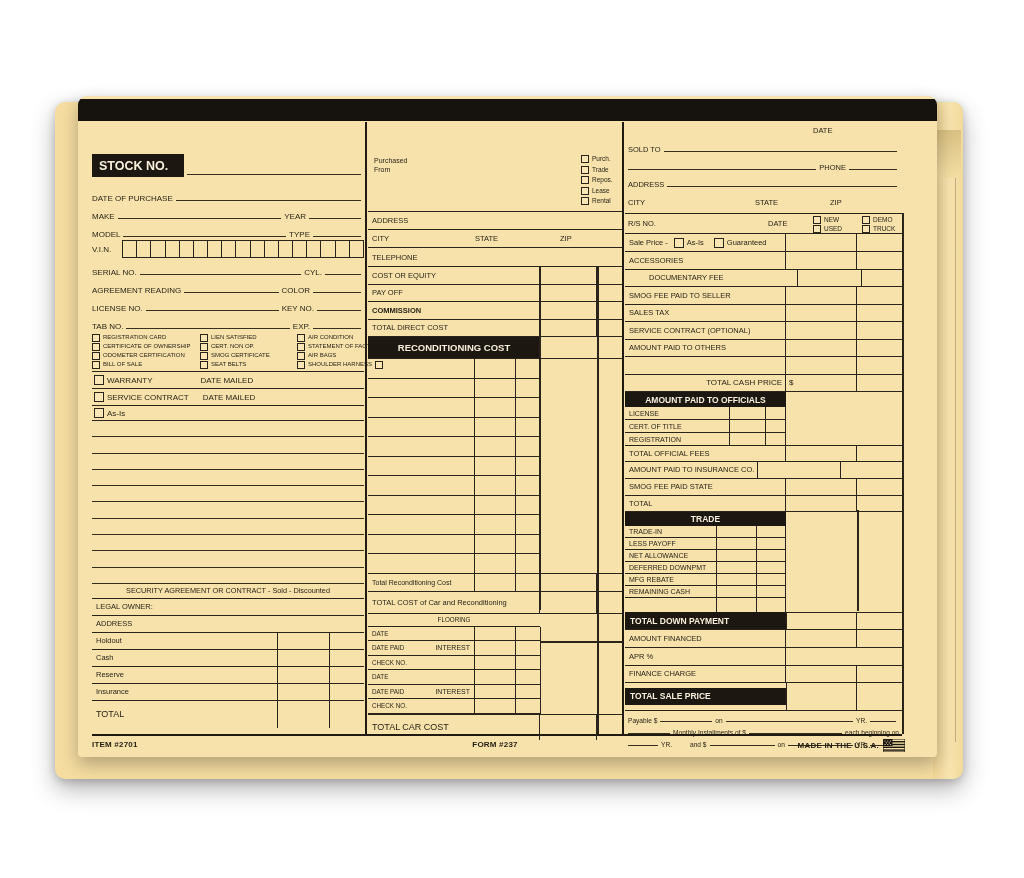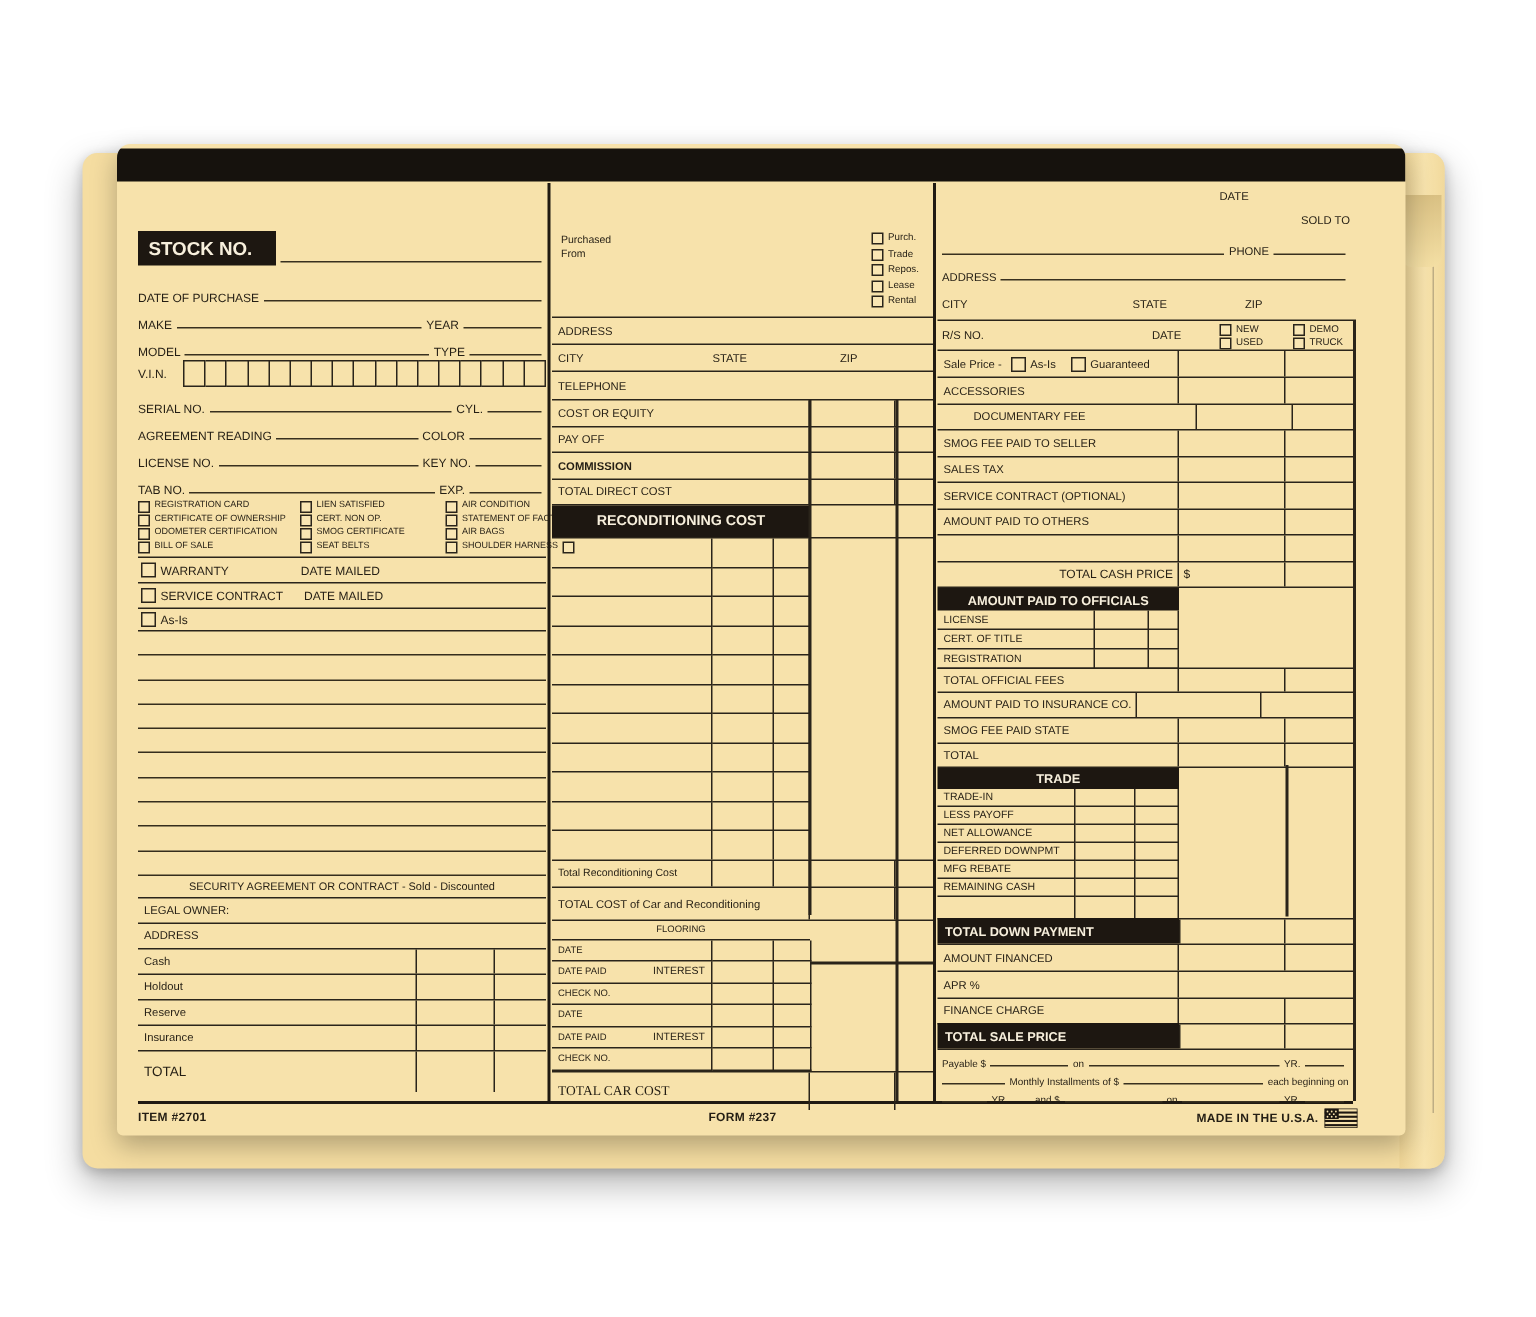--- a/index.html
+++ b/index.html
@@ -215,28 +215,28 @@
       <div class="rc bb" style="height:15px;justify-content:center;font-size:7.3px;">SECURITY AGREEMENT OR CONTRACT - Sold - Discounted</div>
       <div class="rc bb lab" style="height:17px;">
           <span>LEGAL OWNER:</span>
         </div>
       <div class="rc bb lab" style="height:17px;">
           <span>ADDRESS</span>
         </div>
 
       <div class="rc bb" style="height:17px;">
           <div class="cell br lab" style="width:186px;">
-            <span>Cash</span>
+            <span>Holdout</span>
           </div>
           <div class="cell br" style="width:52px;"></div>
           <div class="cell" style="width:34px;"></div>
         </div>
       <div class="rc bb" style="height:17px;">
           <div class="cell br lab" style="width:186px;">
-            <span>Holdout</span>
+            <span>Cash</span>
           </div>
           <div class="cell br" style="width:52px;"></div>
           <div class="cell" style="width:34px;"></div>
         </div>
       <div class="rc bb" style="height:17px;">
           <div class="cell br lab" style="width:186px;">
             <span>Reserve</span>
           </div>
           <div class="cell br" style="width:52px;"></div>
           <div class="cell" style="width:34px;"></div>
@@ -443,37 +443,37 @@
           <div class="cell br" style="width:25px;border-bottom:1.5px solid #2a241a;"></div>
         </div>
       <div class="rc" style="height:14.5px;width:173.5px;">
           <div class="cell br" style="width:107px;font-size:6.3px;padding-left:4px;border-bottom:1.5px solid #2a241a;">
             <span>CHECK NO.</span>
           </div>
           <div class="cell br" style="width:41px;border-bottom:1.5px solid #2a241a;"></div>
           <div class="cell br" style="width:25px;border-bottom:1.5px solid #2a241a;"></div>
         </div>
 
-      <div class="rc bt" style="height:26px;font-family:Liberation Serif, serif;">
+      <div class="rc bt" style="height:26px;">
           <div class="cell br" style="width:172px;font-size:9px;padding-left:4px;">
             <span>TOTAL CAR COST</span>
           </div>
           <div class="cell br" style="width:57px;"></div>
           <div class="cell" style="width:24px;"></div>
         </div>
 
       <div class="abs" style="left:171px;top:144px;width:1.5px;height:344px;background:#2a241a;"></div>
       <div class="abs" style="left:229px;top:144px;width:1.5px;height:468px;background:#2a241a;"></div>
       <div class="abs" style="left:172px;top:519px;width:82px;height:1.5px;background:#2a241a;"></div>
     </div>
 
     <div class="col" style="left:547px;width:277px;">
       <div class="bb" style="height:91px;position:relative;font-size:7.5px;">
         <div class="abs" style="left:188px;top:4px;">DATE</div>
-        <div class="r" style="position:absolute;left:3px;right:2px;top:20px;height:12px;flex-direction:column;">
+        <div class="r" style="position:absolute;left:3px;right:2px;top:20px;height:12px;">
             <span>SOLD TO</span>
             <div class="wl"></div>
           </div>
         <div class="r" style="position:absolute;left:3px;right:2px;top:38px;height:12px;">
             <div class="wl" style="margin-left:0;"></div>
             <span>PHONE</span>
             <div class="wls" style="width:48px;"></div>
           </div>
         <div class="r" style="position:absolute;left:3px;right:2px;top:55px;height:12px;">
             <span>ADDRESS</span>
@@ -701,21 +701,21 @@
           </div>
           <div class="cell" style="width:116px;"></div>
         </div>
       <div class="rc bb" style="height:17px;">
           <div class="cell br lab" style="width:161px;">
             <span>FINANCE CHARGE</span>
           </div>
           <div class="cell br" style="width:71px;"></div>
           <div class="cell" style="width:45px;"></div>
         </div>
-      <div class="rc bb" style="height:17px;text-align:center;">
+      <div class="rc bb" style="height:28px;text-align:center;">
           <div class="banner" style="width:161px;height:17px;padding-left:5px;font-size:8.5px;">TOTAL SALE PRICE</div>
           <div class="cell br" style="width:71px;border-left:1.5px solid #2a241a;"></div>
           <div class="cell" style="width:45px;"></div>
         </div>
 
       <div style="height:38px;position:relative;font-size:6.6px;">
         <div class="r" style="position:absolute;left:3px;right:3px;top:2px;height:11px;">
             <span>Payable $</span>
             <div class="wls" style="width:52px;"></div>
             <span>on</span>

